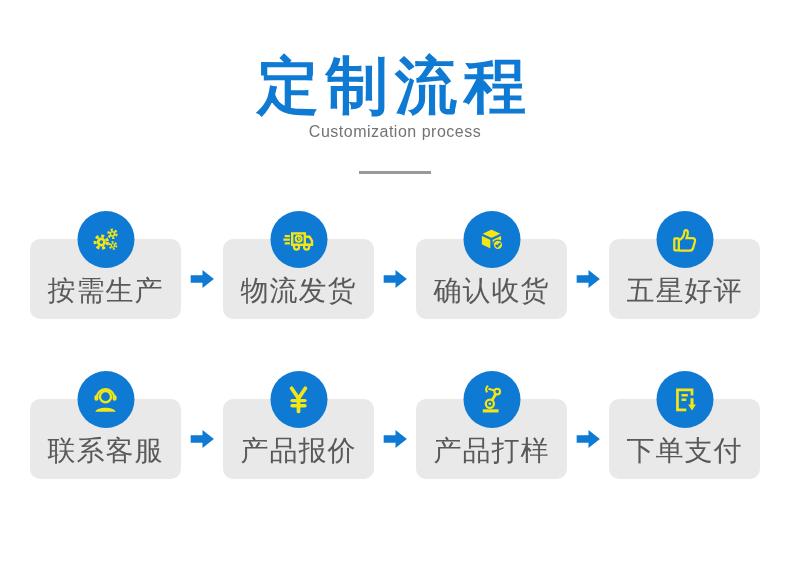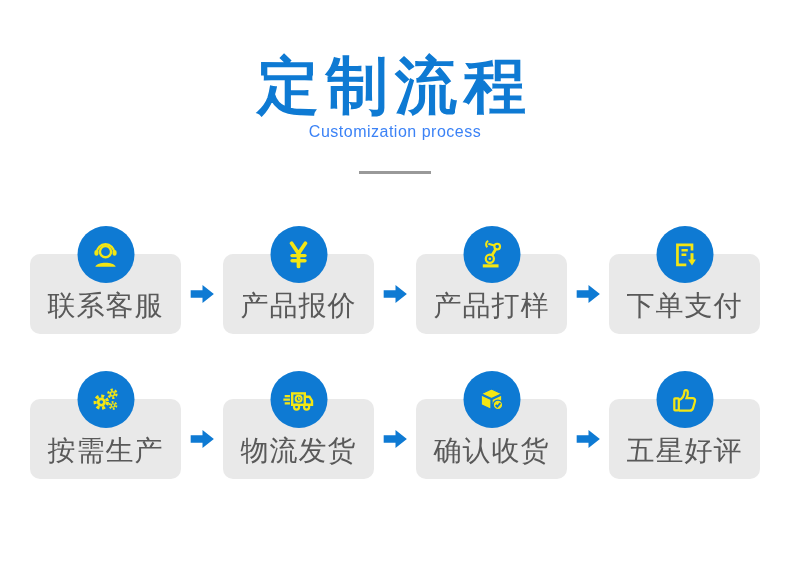--- a/index.html
+++ b/index.html
@@ -10,21 +10,21 @@
   }
   .page{width:790px;height:561px;position:relative;box-sizing:border-box;padding:0 30px;}
 
   
   .hdr{text-align:center;}
   .title{
     margin-top:50px;font-size:62px;line-height:1.15;font-weight:900;
     color:#0e7ad3;letter-spacing:7px;text-align:center;
   }
   .subtitle{
-    margin-top:2px;font-size:16px;color:#3b82f6;letter-spacing:0.5px;
+    margin-top:2px;font-size:16px;color:#737373;letter-spacing:0.5px;
   }
   .divider{width:72px;height:3px;background:#999999;margin:30px auto 0 auto;}
 
   
   .row{display:flex;justify-content:space-between;align-items:flex-start;}
   .row1{margin-top:52px;}
   .row2{margin-top:37px;}
 
   
   .step{position:relative;width:151px;height:108px;}
@@ -47,103 +47,20 @@
 </style>
 </head>
 <body>
 
 <div class="page">
 
   <div class="hdr">
     <div class="title">定制流程</div>
     <div class="subtitle">Customization process</div>
     <div class="divider"></div>
-  </div>
-
-  <div class="row row1">
-
-    <div class="step">
-      <div class="circle">
-        <svg viewBox="0 0 24 24">
-          <circle cx="12" cy="9.8" r="3.7" fill="none" stroke="#f3e614" stroke-width="1.6"></circle>
-          <path d="M6.2,10.6 a5.8,5.8 0 0 1 11.6,0" fill="none" stroke="#f3e614" stroke-width="1.6"></path>
-          <rect x="4.6" y="8.7" width="2.7" height="3.8" rx="1.3" fill="#f3e614"></rect>
-          <rect x="16.7" y="8.7" width="2.7" height="3.8" rx="1.3" fill="#f3e614"></rect>
-          <path d="M5.2,19.8 c1.3,-3.6 12.3,-3.6 13.6,0 z" fill="#f3e614"></path>
-        </svg>
-      </div>
-      <div class="box">
-        <span class="lbl">联系客服</span>
-      </div>
-    </div>
-
-    <div class="arrow">
-      <svg viewBox="0 0 26 22">
-          <polygon points="0,6.8 13,6.8 13,1 25.5,11 13,21 13,15.2 0,15.2" fill="#0e7ad3"></polygon>
-        </svg>
-    </div>
-
-    <div class="step">
-      <div class="circle">
-        <svg viewBox="0 0 24 24">
-          <path d="M7.4,4.2 L12,11 L16.6,4.2" fill="none" stroke="#f3e614" stroke-width="2.5" stroke-linecap="round"></path>
-          <line x1="12" y1="11" x2="12" y2="19.6" stroke="#f3e614" stroke-width="2.5" stroke-linecap="round"></line>
-          <line x1="7.7" y1="12.4" x2="16.3" y2="12.4" stroke="#f3e614" stroke-width="2.3" stroke-linecap="round"></line>
-          <line x1="7.7" y1="15.8" x2="16.3" y2="15.8" stroke="#f3e614" stroke-width="2.3" stroke-linecap="round"></line>
-        </svg>
-      </div>
-      <div class="box">
-        <span class="lbl">产品报价</span>
-      </div>
-    </div>
-
-    <div class="arrow">
-      <svg viewBox="0 0 26 22">
-          <polygon points="0,6.8 13,6.8 13,1 25.5,11 13,21 13,15.2 0,15.2" fill="#0e7ad3"></polygon>
-        </svg>
-    </div>
-
-    <div class="step">
-      <div class="circle">
-        <svg viewBox="0 0 24 24">
-          <rect x="6.2" y="18.2" width="10.5" height="2.1" fill="#f3e614"></rect>
-          <circle cx="10.9" cy="14.5" r="2.7" fill="none" stroke="#f3e614" stroke-width="1.5"></circle>
-          <circle cx="10.9" cy="14.5" r="0.9" fill="#f3e614"></circle>
-          <path d="M12.3,12.2 L15.2,7.5" stroke="#f3e614" stroke-width="1.9" fill="none"></path>
-          <circle cx="15.8" cy="6.4" r="1.9" fill="none" stroke="#f3e614" stroke-width="1.4"></circle>
-          <path d="M13.9,5.7 L9.9,4.5" stroke="#f3e614" stroke-width="1.4" fill="none"></path>
-          <path d="M9.8,2.6 a2.6,2.6 0 0 0 -0.6,4.2" stroke="#f3e614" stroke-width="1.4" fill="none"></path>
-        </svg>
-      </div>
-      <div class="box">
-        <span class="lbl">产品打样</span>
-      </div>
-    </div>
-
-    <div class="arrow">
-      <svg viewBox="0 0 26 22">
-          <polygon points="0,6.8 13,6.8 13,1 25.5,11 13,21 13,15.2 0,15.2" fill="#0e7ad3"></polygon>
-        </svg>
-    </div>
-
-    <div class="step">
-      <div class="circle">
-        <svg viewBox="0 0 24 24">
-          <path d="M17,9 V5.3 H7.3 V18.6 H13.2" fill="none" stroke="#f3e614" stroke-width="1.8"></path>
-          <line x1="10" y1="8.8" x2="14.2" y2="8.8" stroke="#f3e614" stroke-width="1.6"></line>
-          <line x1="10" y1="11.8" x2="13.2" y2="11.8" stroke="#f3e614" stroke-width="1.6"></line>
-          <rect x="16" y="10.8" width="2" height="4.6" fill="#f3e614"></rect>
-          <polygon points="14.4,15 19.6,15 17,19" fill="#f3e614"></polygon>
-        </svg>
-      </div>
-      <div class="box">
-        <span class="lbl">下单支付</span>
-      </div>
-    </div>
-
   </div>
 
   <div class="row row2">
 
     <div class="step">
       <div class="circle">
         <svg viewBox="0 0 24 24">
           <circle cx="9.2" cy="13.4" r="3" fill="#f3e614"></circle>
           <circle cx="9.2" cy="13.4" r="4.1" fill="none" stroke="#f3e614" stroke-width="2.1" stroke-dasharray="2 1.75"></circle>
           <circle cx="9.2" cy="13.4" r="1.2" fill="#0e7ad3"></circle>
@@ -218,13 +135,96 @@
           <rect x="5.2" y="10.9" width="3" height="8" rx="0.5" fill="none" stroke="#f3e614" stroke-width="1.5"></rect>
           <path d="M8.2,12.1 c2.2,-0.8 3.6,-3 3.7,-5.6 c0.1,-1.4 2.1,-1.5 2.3,0.3 c0.2,1.5 -0.5,3.2 -0.8,3.9 h4 c1.1,0 1.9,1 1.6,2.1 l-1.3,4.6 c-0.3,1 -1.2,1.7 -2.2,1.7 h-7.3" fill="none" stroke="#f3e614" stroke-width="1.5"></path>
         </svg>
       </div>
       <div class="box">
         <span class="lbl">五星好评</span>
       </div>
     </div>
 
   </div>
+
+  <div class="row row1">
+
+    <div class="step">
+      <div class="circle">
+        <svg viewBox="0 0 24 24">
+          <circle cx="12" cy="9.8" r="3.7" fill="none" stroke="#f3e614" stroke-width="1.6"></circle>
+          <path d="M6.2,10.6 a5.8,5.8 0 0 1 11.6,0" fill="none" stroke="#f3e614" stroke-width="1.6"></path>
+          <rect x="4.6" y="8.7" width="2.7" height="3.8" rx="1.3" fill="#f3e614"></rect>
+          <rect x="16.7" y="8.7" width="2.7" height="3.8" rx="1.3" fill="#f3e614"></rect>
+          <path d="M5.2,19.8 c1.3,-3.6 12.3,-3.6 13.6,0 z" fill="#f3e614"></path>
+        </svg>
+      </div>
+      <div class="box">
+        <span class="lbl">联系客服</span>
+      </div>
+    </div>
+
+    <div class="arrow">
+      <svg viewBox="0 0 26 22">
+          <polygon points="0,6.8 13,6.8 13,1 25.5,11 13,21 13,15.2 0,15.2" fill="#0e7ad3"></polygon>
+        </svg>
+    </div>
+
+    <div class="step">
+      <div class="circle">
+        <svg viewBox="0 0 24 24">
+          <path d="M7.4,4.2 L12,11 L16.6,4.2" fill="none" stroke="#f3e614" stroke-width="2.5" stroke-linecap="round"></path>
+          <line x1="12" y1="11" x2="12" y2="19.6" stroke="#f3e614" stroke-width="2.5" stroke-linecap="round"></line>
+          <line x1="7.7" y1="12.4" x2="16.3" y2="12.4" stroke="#f3e614" stroke-width="2.3" stroke-linecap="round"></line>
+          <line x1="7.7" y1="15.8" x2="16.3" y2="15.8" stroke="#f3e614" stroke-width="2.3" stroke-linecap="round"></line>
+        </svg>
+      </div>
+      <div class="box">
+        <span class="lbl">产品报价</span>
+      </div>
+    </div>
+
+    <div class="arrow">
+      <svg viewBox="0 0 26 22">
+          <polygon points="0,6.8 13,6.8 13,1 25.5,11 13,21 13,15.2 0,15.2" fill="#0e7ad3"></polygon>
+        </svg>
+    </div>
+
+    <div class="step">
+      <div class="circle">
+        <svg viewBox="0 0 24 24">
+          <rect x="6.2" y="18.2" width="10.5" height="2.1" fill="#f3e614"></rect>
+          <circle cx="10.9" cy="14.5" r="2.7" fill="none" stroke="#f3e614" stroke-width="1.5"></circle>
+          <circle cx="10.9" cy="14.5" r="0.9" fill="#f3e614"></circle>
+          <path d="M12.3,12.2 L15.2,7.5" stroke="#f3e614" stroke-width="1.9" fill="none"></path>
+          <circle cx="15.8" cy="6.4" r="1.9" fill="none" stroke="#f3e614" stroke-width="1.4"></circle>
+          <path d="M13.9,5.7 L9.9,4.5" stroke="#f3e614" stroke-width="1.4" fill="none"></path>
+          <path d="M9.8,2.6 a2.6,2.6 0 0 0 -0.6,4.2" stroke="#f3e614" stroke-width="1.4" fill="none"></path>
+        </svg>
+      </div>
+      <div class="box">
+        <span class="lbl">产品打样</span>
+      </div>
+    </div>
+
+    <div class="arrow">
+      <svg viewBox="0 0 26 22">
+          <polygon points="0,6.8 13,6.8 13,1 25.5,11 13,21 13,15.2 0,15.2" fill="#0e7ad3"></polygon>
+        </svg>
+    </div>
+
+    <div class="step">
+      <div class="circle">
+        <svg viewBox="0 0 24 24">
+          <path d="M17,9 V5.3 H7.3 V18.6 H13.2" fill="none" stroke="#f3e614" stroke-width="1.8"></path>
+          <line x1="10" y1="8.8" x2="14.2" y2="8.8" stroke="#f3e614" stroke-width="1.6"></line>
+          <line x1="10" y1="11.8" x2="13.2" y2="11.8" stroke="#f3e614" stroke-width="1.6"></line>
+          <rect x="16" y="10.8" width="2" height="4.6" fill="#f3e614"></rect>
+          <polygon points="14.4,15 19.6,15 17,19" fill="#f3e614"></polygon>
+        </svg>
+      </div>
+      <div class="box">
+        <span class="lbl">下单支付</span>
+      </div>
+    </div>
+
+  </div>
 </div>
 
 </body></html>

